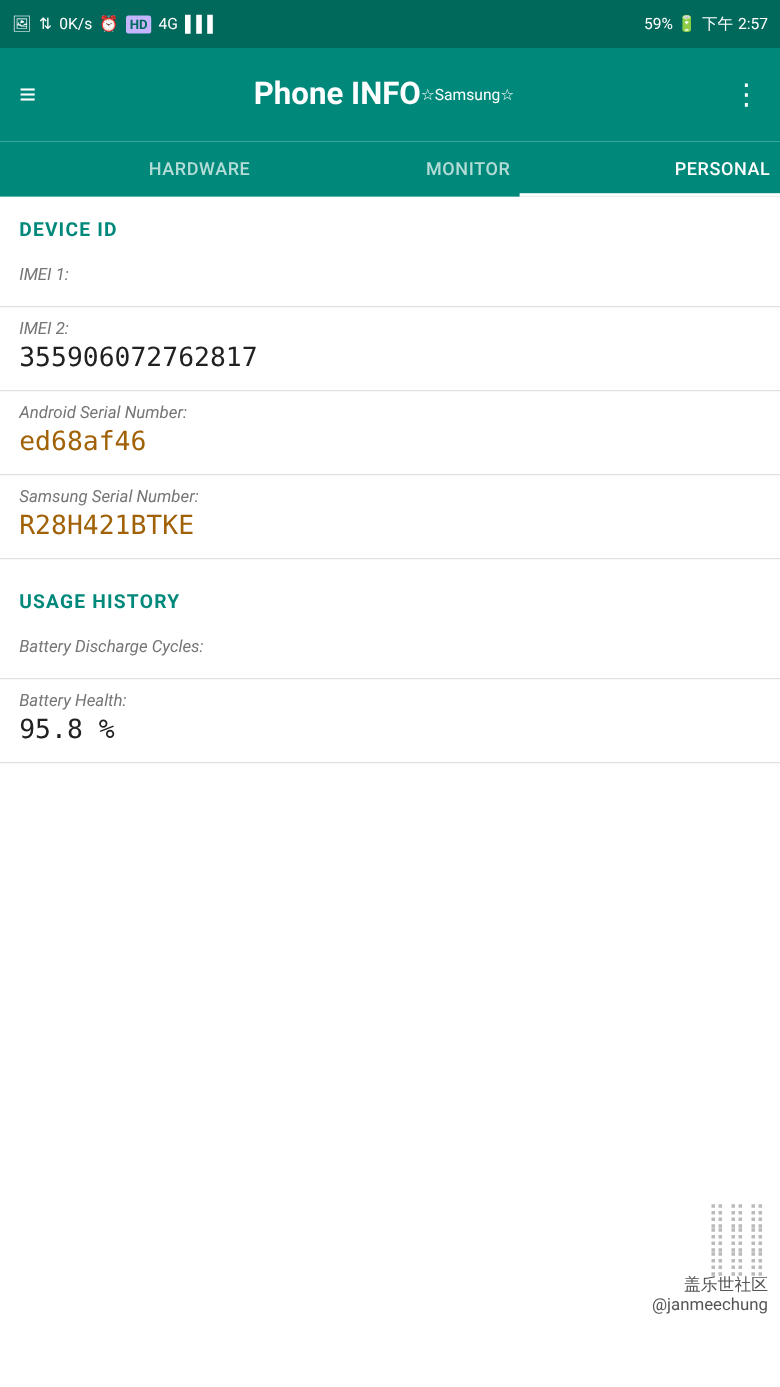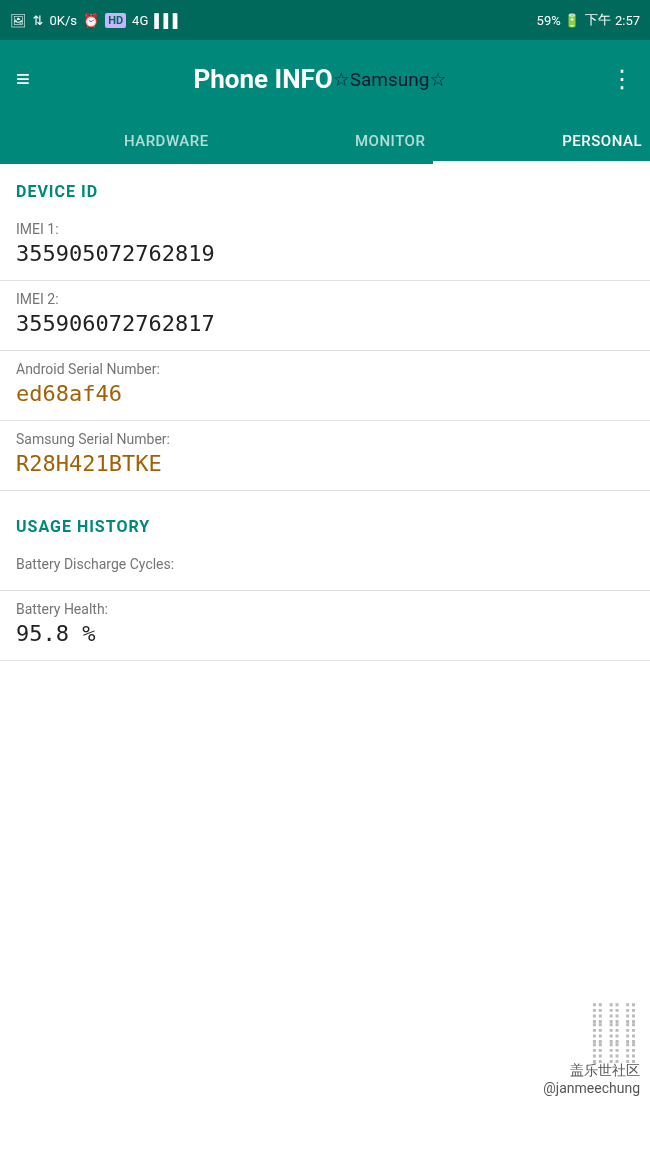--- a/index.html
+++ b/index.html
@@ -49,22 +49,22 @@
       display: flex;
       flex-direction: row;
       align-items: center;
     }
     .app-bar-title h1 {
       font-size: 26px;
       font-weight: bold;
       color: #fff;
     }
     .app-bar-title .subtitle {
-      font-size: 19px;
-      color: #0f172a;
+      font-size: 13px;
+      color: #ffffff;
     }
     .hamburger-icon, .more-icon {
       color: #fff;
       font-size: 24px;
       cursor: pointer;
     }
 
     
     .tab-bar {
       background: #00897b;
@@ -115,20 +115,21 @@
       padding: 10px 16px 14px 16px;
       border-bottom: 1px solid #e0e0e0;
     }
     .info-block:last-of-type {
       border-bottom: none;
     }
     .info-label {
       font-size: 14px;
       color: #757575;
       margin-bottom: 4px;
+      font-style: italic;
     }
     .info-value {
       font-size: 22px;
       color: #212121;
       font-family: monospace;
     }
     .info-value.teal {
       color: #a16207;
       font-family: monospace;
     }
@@ -197,21 +198,20 @@
 </div>
 
 <div class="content">
 
   <div class="section-header">
     <h2>DEVICE ID</h2>
   </div>
 
   <div class="info-block">
     <div class="info-label">IMEI 1:</div>
-    <div class="info-value">355905072762819</div>
   </div>
 
   <div class="info-block">
     <div class="info-label">IMEI 2:</div>
     <div class="info-value">355906072762817</div>
   </div>
 
   <div class="info-block">
     <div class="info-label">Android Serial Number:</div>
     <div class="info-value teal">ed68af46</div>

